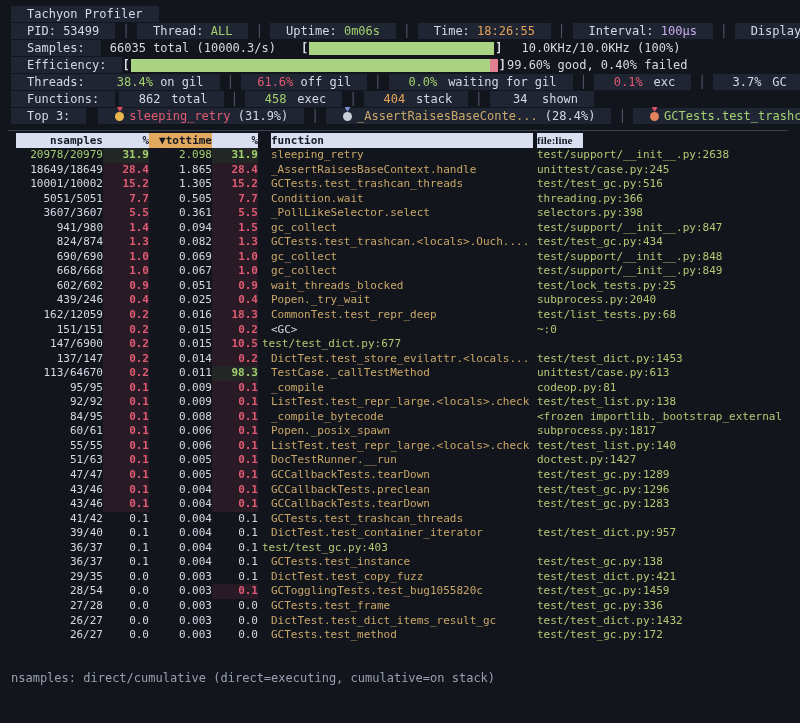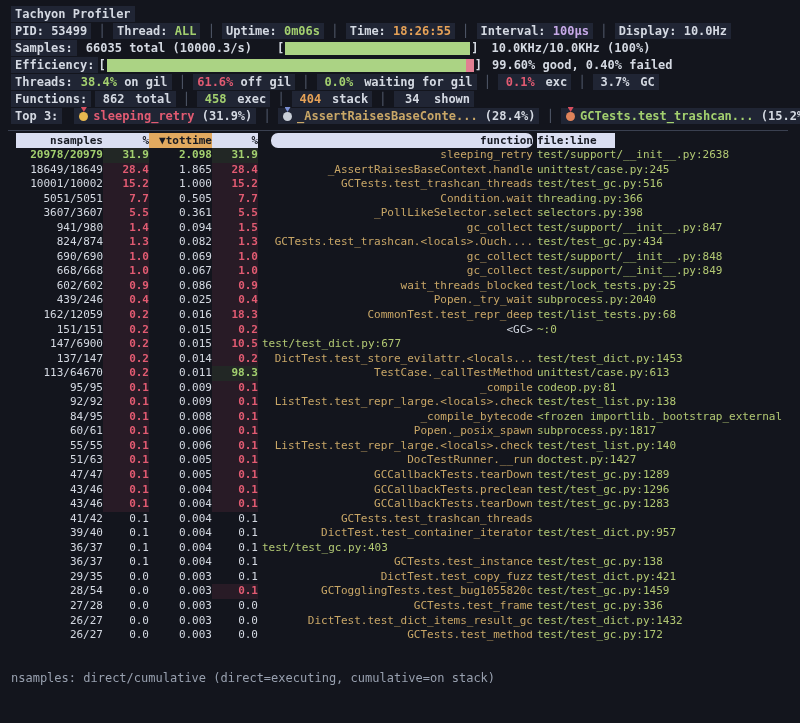--- a/index.html
+++ b/index.html
@@ -5,22 +5,22 @@
   html,body{margin:0;padding:0;background:#0d0f15;}
   .screen{
     position:relative;width:800px;height:723px;
     background:var(--bg);
     font-family:"DejaVu Sans Mono","Liberation Mono",monospace;
     font-size:12px;color:var(--fg);
     overflow:hidden;box-sizing:border-box;
     padding:6px 8px 0 11px;
   }
   .hline{height:17px;line-height:17px;white-space:pre;}
-  .bold{font-weight:bold;}
-  .seg{background:var(--segbg);padding:1px 4px;font-weight:bold;}
+  .bold{font-weight:normal;}
+  .seg{background:var(--segbg);padding:1px 16px;font-weight:normal;}
   .sep{color:#565e70;font-weight:bold;}
   .v{display:inline-block;text-align:center;}
   .threads-line .v{min-width:5ch;}
   .functions-line .v{min-width:4ch;}
   .c-g{color:var(--green);} .c-r{color:var(--red);} .c-o{color:var(--orange);}
   .c-t{color:var(--tan);} .c-ol{color:var(--olive);} .c-l{color:var(--lav);}
   .c-w{color:var(--fg);}
   .bracket{font-weight:bold;color:var(--fg);}
   .bar{display:inline-block;height:13px;vertical-align:middle;margin:0 1px;}
   .bar i{display:inline-block;height:13px;vertical-align:top;}
@@ -36,41 +36,41 @@
   .m-bronze{background:#e0835a;} .m-bronze::before{background:#d84f5f;}
   .rule{border-top:1px solid var(--rule);margin:5px 0 2px -3px;width:780px;}
   
   .tbl{font-size:11px;}
   .thead{display:flex;height:15px;line-height:15px;padding-left:5px;}
   .trow{display:flex;height:14.55px;line-height:14.55px;padding-left:5px;white-space:pre;}
   .cell{display:block;overflow:hidden;white-space:pre;}
   .w-ns{width:87px;text-align:right;}
   .w-p{width:46px;text-align:right;}
   .w-tot{width:63px;text-align:right;}
-  .w-fn{width:262px;margin-left:13px;text-align:right;border-radius:7px;}
+  .w-fn{width:262px;margin-left:13px;text-align:left;}
   .w-file{flex:1;margin-left:4px;text-align:left;}
   .cellbg{display:block;background:var(--hdrbg);color:var(--hdrfg);font-weight:bold;}
-  .w-file .cellbg{display:inline-block;padding-right:18px;}
+  .w-file .cellbg{display:inline-block;padding-right:11px;font-family:Liberation Serif, serif;}
   .sorted .cellbg{background:var(--sortbg);}
   .hot-r{background:rgba(226,91,114,.10);font-weight:bold;}
   .hot-g{background:rgba(163,208,111,.10);font-weight:bold;}
   .foot{margin-top:27px;color:var(--dim);}
 </style>
 </head>
 <body>
 
 <div class="screen">
 
   <div class="hline"><span class="seg">Tachyon Profiler</span></div>
 
   <div class="hline" id="info-line"><span class="seg"><span class="c-w">PID: </span><span class="c-w">53499</span></span><span class="sep"> │ </span><span class="seg"><span class="c-w">Thread: </span><span class="c-g">ALL</span></span><span class="sep"> │ </span><span class="seg"><span class="c-w">Uptime: </span><span class="c-g">0m06s</span></span><span class="sep"> │ </span><span class="seg"><span class="c-w">Time: </span><span class="c-o">18:26:55</span></span><span class="sep"> │ </span><span class="seg"><span class="c-w">Interval: </span><span class="c-l">100µs</span></span><span class="sep"> │ </span><span class="seg"><span class="c-w">Display: </span><span class="c-w">10.0Hz</span></span></div>
 
-  <div class="hline"><span class="seg">Samples:</span><span class="bold" style="margin-left:9px">66035 total (10000.3/s)</span><span class="bracket" style="margin-left:25px">[</span><span class="bar samples-bar"><i class="good" id="samples-fill" style="width: 100%;"></i></span><span class="bracket">]</span><span class="bold" style="margin-left:13px">10.0KHz/10.0KHz (100%)</span></div>
+  <div class="hline"><span class="seg">Samples:</span><span class="bold" style="margin-left:9px">66035 total (10000.3/s)</span><span class="bracket" style="margin-left:25px">[</span><span class="bar samples-bar"><i class="good" id="samples-fill" style="width: 100%;"></i></span><span class="bracket">]</span><span class="bold" style="margin-left:19px">10.0KHz/10.0KHz (100%)</span></div>
 
-  <div class="hline"><span class="seg">Efficiency:</span><span class="bracket">[</span><span class="bar eff-bar"><i class="good" id="eff-good" style="width: 98%;"></i><i class="failed" id="eff-bad" style="width: 2%;"></i></span><span class="bracket">]</span><span class="bold" style="margin-left:10px">99.60% good, 0.40% failed</span></div>
+  <div class="hline"><span class="seg">Efficiency:</span><span class="bracket">[</span><span class="bar eff-bar"><i class="good" id="eff-good" style="width: 98%;"></i><i class="failed" id="eff-bad" style="width: 2%;"></i></span><span class="bracket">]</span><span class="bold" style="margin-left:1px">99.60% good, 0.40% failed</span></div>
 
   <div class="hline threads-line" id="threads-line"><span class="seg">Threads:</span><span id="threads-segs"><span class="seg"><span class="v c-g">38.4%</span><span class="c-w"> on gil</span></span><span class="sep"> │ </span><span class="seg"><span class="v c-r">61.6%</span><span class="c-w"> off gil</span></span><span class="sep"> │ </span><span class="seg"><span class="v c-g">0.0%</span><span class="c-w"> waiting for gil</span></span><span class="sep"> │ </span><span class="seg"><span class="v c-r">0.1%</span><span class="c-w"> exc</span></span><span class="sep"> │ </span><span class="seg"><span class="v c-w">3.7%</span><span class="c-w"> GC</span></span></span></div>
 
   <div class="hline functions-line" id="functions-line"><span class="seg">Functions:</span><span id="functions-segs" style="margin-left:4px"><span class="seg"><span class="v c-w">862</span><span class="c-w"> total</span></span><span class="sep"> │ </span><span class="seg"><span class="v c-g">458</span><span class="c-w"> exec</span></span><span class="sep"> │ </span><span class="seg"><span class="v c-o">404</span><span class="c-w"> stack</span></span><span class="sep"> │ </span><span class="seg"><span class="v c-w">34</span><span class="c-w"> shown</span></span></span></div>
 
   <div class="hline"><span class="seg">Top 3:</span><span id="top3-entries" style="margin-left:12px"><span class="seg"><span class="medal m-gold"></span><span class="c-r">sleeping_retry </span><span class="c-w">(31.9%)</span></span><span class="sep"> │ </span><span class="seg"><span class="medal m-silver"></span><span class="c-t">_AssertRaisesBaseConte... </span><span class="c-w">(28.4%)</span></span><span class="sep"> │ </span><span class="seg"><span class="medal m-bronze"></span><span class="c-g">GCTests.test_trashcan... </span><span class="c-w">(15.2%)</span></span></span></div>
 
   <div class="rule"></div>
 
   <div class="tbl">
@@ -78,28 +78,28 @@
         <div class="cell w-ns"><span class="cellbg">nsamples</span></div>
         <div class="cell w-p"><span class="cellbg">%</span></div>
         <div class="cell w-tot sorted"><span class="cellbg">▼tottime</span></div>
         <div class="cell w-p"><span class="cellbg">%</span></div>
         <div class="cell w-fn"><span class="cellbg">function</span></div>
         <div class="cell w-file"><span class="cellbg">file:line</span></div>
       </div>
     <div id="rows">
         <div class="trow"><span class="cell w-ns c-g bold">20978/20979</span><span class="cell w-p c-g hot-g">31.9</span><span class="cell w-tot c-g bold">2.098</span><span class="cell w-p c-g hot-g">31.9</span><span class="cell w-fn c-t">sleeping_retry</span><span class="cell w-file c-ol">test/support/__init__.py:2638</span></div>
         <div class="trow"><span class="cell w-ns c-w">18649/18649</span><span class="cell w-p c-r hot-r">28.4</span><span class="cell w-tot c-w">1.865</span><span class="cell w-p c-r hot-r">28.4</span><span class="cell w-fn c-t">_AssertRaisesBaseContext.handle</span><span class="cell w-file c-ol">unittest/case.py:245</span></div>
-        <div class="trow"><span class="cell w-ns c-w">10001/10002</span><span class="cell w-p c-r hot-r">15.2</span><span class="cell w-tot c-w">1.000</span><span class="cell w-p c-r hot-r">15.2</span><span class="cell w-fn c-t">GCTests.test_trashcan_threads</span><span class="cell w-file c-ol">test/test_gc.py:516</span></div>
+        <div class="trow"><span class="cell w-ns c-w">10001/10002</span><span class="cell w-p c-r hot-r">15.2</span><span class="cell w-tot c-w">1.305</span><span class="cell w-p c-r hot-r">15.2</span><span class="cell w-fn c-t">GCTests.test_trashcan_threads</span><span class="cell w-file c-ol">test/test_gc.py:516</span></div>
         <div class="trow"><span class="cell w-ns c-w">5051/5051</span><span class="cell w-p c-r hot-r">7.7</span><span class="cell w-tot c-w">0.505</span><span class="cell w-p c-r hot-r">7.7</span><span class="cell w-fn c-t">Condition.wait</span><span class="cell w-file c-ol">threading.py:366</span></div>
         <div class="trow"><span class="cell w-ns c-w">3607/3607</span><span class="cell w-p c-r hot-r">5.5</span><span class="cell w-tot c-w">0.361</span><span class="cell w-p c-r hot-r">5.5</span><span class="cell w-fn c-t">_PollLikeSelector.select</span><span class="cell w-file c-ol">selectors.py:398</span></div>
         <div class="trow"><span class="cell w-ns c-w">941/980</span><span class="cell w-p c-r hot-r">1.4</span><span class="cell w-tot c-w">0.094</span><span class="cell w-p c-r hot-r">1.5</span><span class="cell w-fn c-t">gc_collect</span><span class="cell w-file c-ol">test/support/__init__.py:847</span></div>
         <div class="trow"><span class="cell w-ns c-w">824/874</span><span class="cell w-p c-r hot-r">1.3</span><span class="cell w-tot c-w">0.082</span><span class="cell w-p c-r hot-r">1.3</span><span class="cell w-fn c-t">GCTests.test_trashcan.&lt;locals&gt;.Ouch....</span><span class="cell w-file c-ol">test/test_gc.py:434</span></div>
         <div class="trow"><span class="cell w-ns c-w">690/690</span><span class="cell w-p c-r hot-r">1.0</span><span class="cell w-tot c-w">0.069</span><span class="cell w-p c-r hot-r">1.0</span><span class="cell w-fn c-t">gc_collect</span><span class="cell w-file c-ol">test/support/__init__.py:848</span></div>
         <div class="trow"><span class="cell w-ns c-w">668/668</span><span class="cell w-p c-r hot-r">1.0</span><span class="cell w-tot c-w">0.067</span><span class="cell w-p c-r hot-r">1.0</span><span class="cell w-fn c-t">gc_collect</span><span class="cell w-file c-ol">test/support/__init__.py:849</span></div>
-        <div class="trow"><span class="cell w-ns c-w">602/602</span><span class="cell w-p c-r hot-r">0.9</span><span class="cell w-tot c-w">0.086</span><span class="cell w-p c-r hot-r">0.9</span><span class="cell w-fn c-t">wait_threads_blocked</span><span class="cell w-file c-ol">test/lock_tests.py:25</span></div>
+        <div class="trow"><span class="cell w-ns c-w">602/602</span><span class="cell w-p c-r hot-r">0.9</span><span class="cell w-tot c-w">0.051</span><span class="cell w-p c-r hot-r">0.9</span><span class="cell w-fn c-t">wait_threads_blocked</span><span class="cell w-file c-ol">test/lock_tests.py:25</span></div>
         <div class="trow"><span class="cell w-ns c-w">439/246</span><span class="cell w-p c-r hot-r">0.4</span><span class="cell w-tot c-w">0.025</span><span class="cell w-p c-r hot-r">0.4</span><span class="cell w-fn c-t">Popen._try_wait</span><span class="cell w-file c-ol">subprocess.py:2040</span></div>
         <div class="trow"><span class="cell w-ns c-w">162/12059</span><span class="cell w-p c-r hot-r">0.2</span><span class="cell w-tot c-w">0.016</span><span class="cell w-p c-r hot-r">18.3</span><span class="cell w-fn c-t">CommonTest.test_repr_deep</span><span class="cell w-file c-ol">test/list_tests.py:68</span></div>
         <div class="trow"><span class="cell w-ns c-w">151/151</span><span class="cell w-p c-r hot-r">0.2</span><span class="cell w-tot c-w">0.015</span><span class="cell w-p c-r hot-r">0.2</span><span class="cell w-fn c-w">&lt;GC&gt;</span><span class="cell w-file c-ol">~:0</span></div>
         <div class="trow"><span class="cell w-ns c-w">147/6900</span><span class="cell w-p c-r hot-r">0.2</span><span class="cell w-tot c-w">0.015</span><span class="cell w-p c-r hot-r">10.5</span><span class="cell w-file c-ol">test/test_dict.py:677</span></div>
         <div class="trow"><span class="cell w-ns c-w">137/147</span><span class="cell w-p c-r hot-r">0.2</span><span class="cell w-tot c-w">0.014</span><span class="cell w-p c-r hot-r">0.2</span><span class="cell w-fn c-t">DictTest.test_store_evilattr.&lt;locals...</span><span class="cell w-file c-ol">test/test_dict.py:1453</span></div>
         <div class="trow"><span class="cell w-ns c-w">113/64670</span><span class="cell w-p c-r hot-r">0.2</span><span class="cell w-tot c-w">0.011</span><span class="cell w-p c-g hot-g">98.3</span><span class="cell w-fn c-t">TestCase._callTestMethod</span><span class="cell w-file c-ol">unittest/case.py:613</span></div>
         <div class="trow"><span class="cell w-ns c-w">95/95</span><span class="cell w-p c-r hot-r">0.1</span><span class="cell w-tot c-w">0.009</span><span class="cell w-p c-r hot-r">0.1</span><span class="cell w-fn c-t">_compile</span><span class="cell w-file c-ol">codeop.py:81</span></div>
         <div class="trow"><span class="cell w-ns c-w">92/92</span><span class="cell w-p c-r hot-r">0.1</span><span class="cell w-tot c-w">0.009</span><span class="cell w-p c-r hot-r">0.1</span><span class="cell w-fn c-t">ListTest.test_repr_large.&lt;locals&gt;.check</span><span class="cell w-file c-ol">test/test_list.py:138</span></div>
         <div class="trow"><span class="cell w-ns c-w">84/95</span><span class="cell w-p c-r hot-r">0.1</span><span class="cell w-tot c-w">0.008</span><span class="cell w-p c-r hot-r">0.1</span><span class="cell w-fn c-t">_compile_bytecode</span><span class="cell w-file c-ol">&lt;frozen importlib._bootstrap_external</span></div>
         <div class="trow"><span class="cell w-ns c-w">60/61</span><span class="cell w-p c-r hot-r">0.1</span><span class="cell w-tot c-w">0.006</span><span class="cell w-p c-r hot-r">0.1</span><span class="cell w-fn c-t">Popen._posix_spawn</span><span class="cell w-file c-ol">subprocess.py:1817</span></div>

